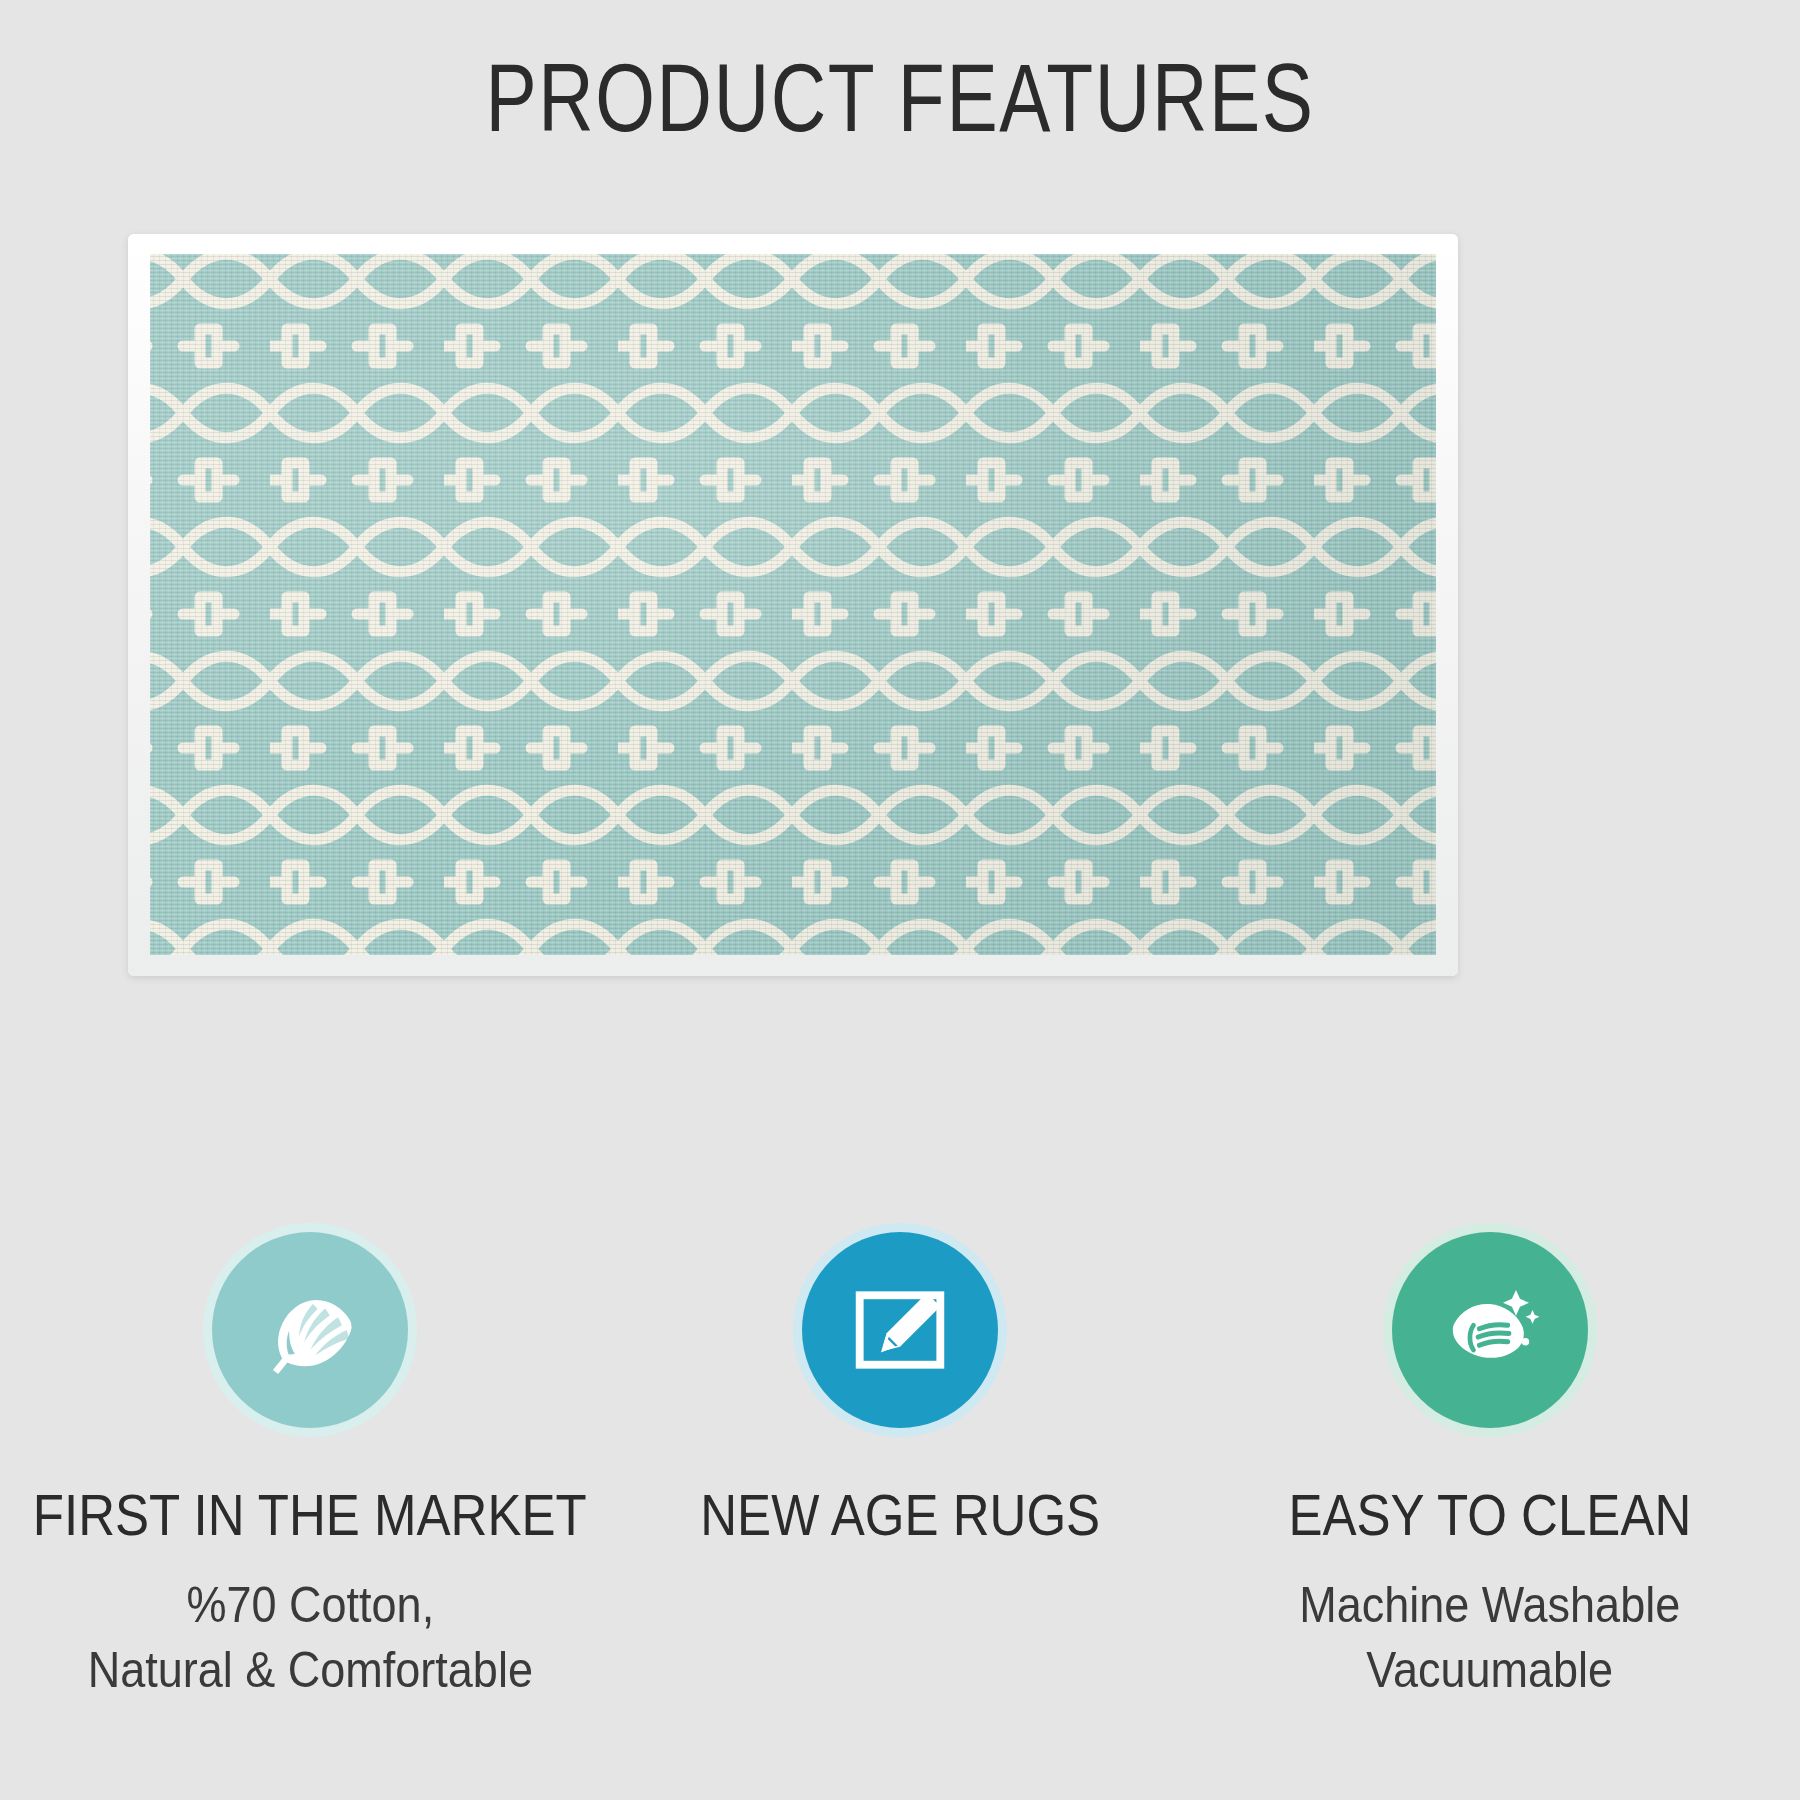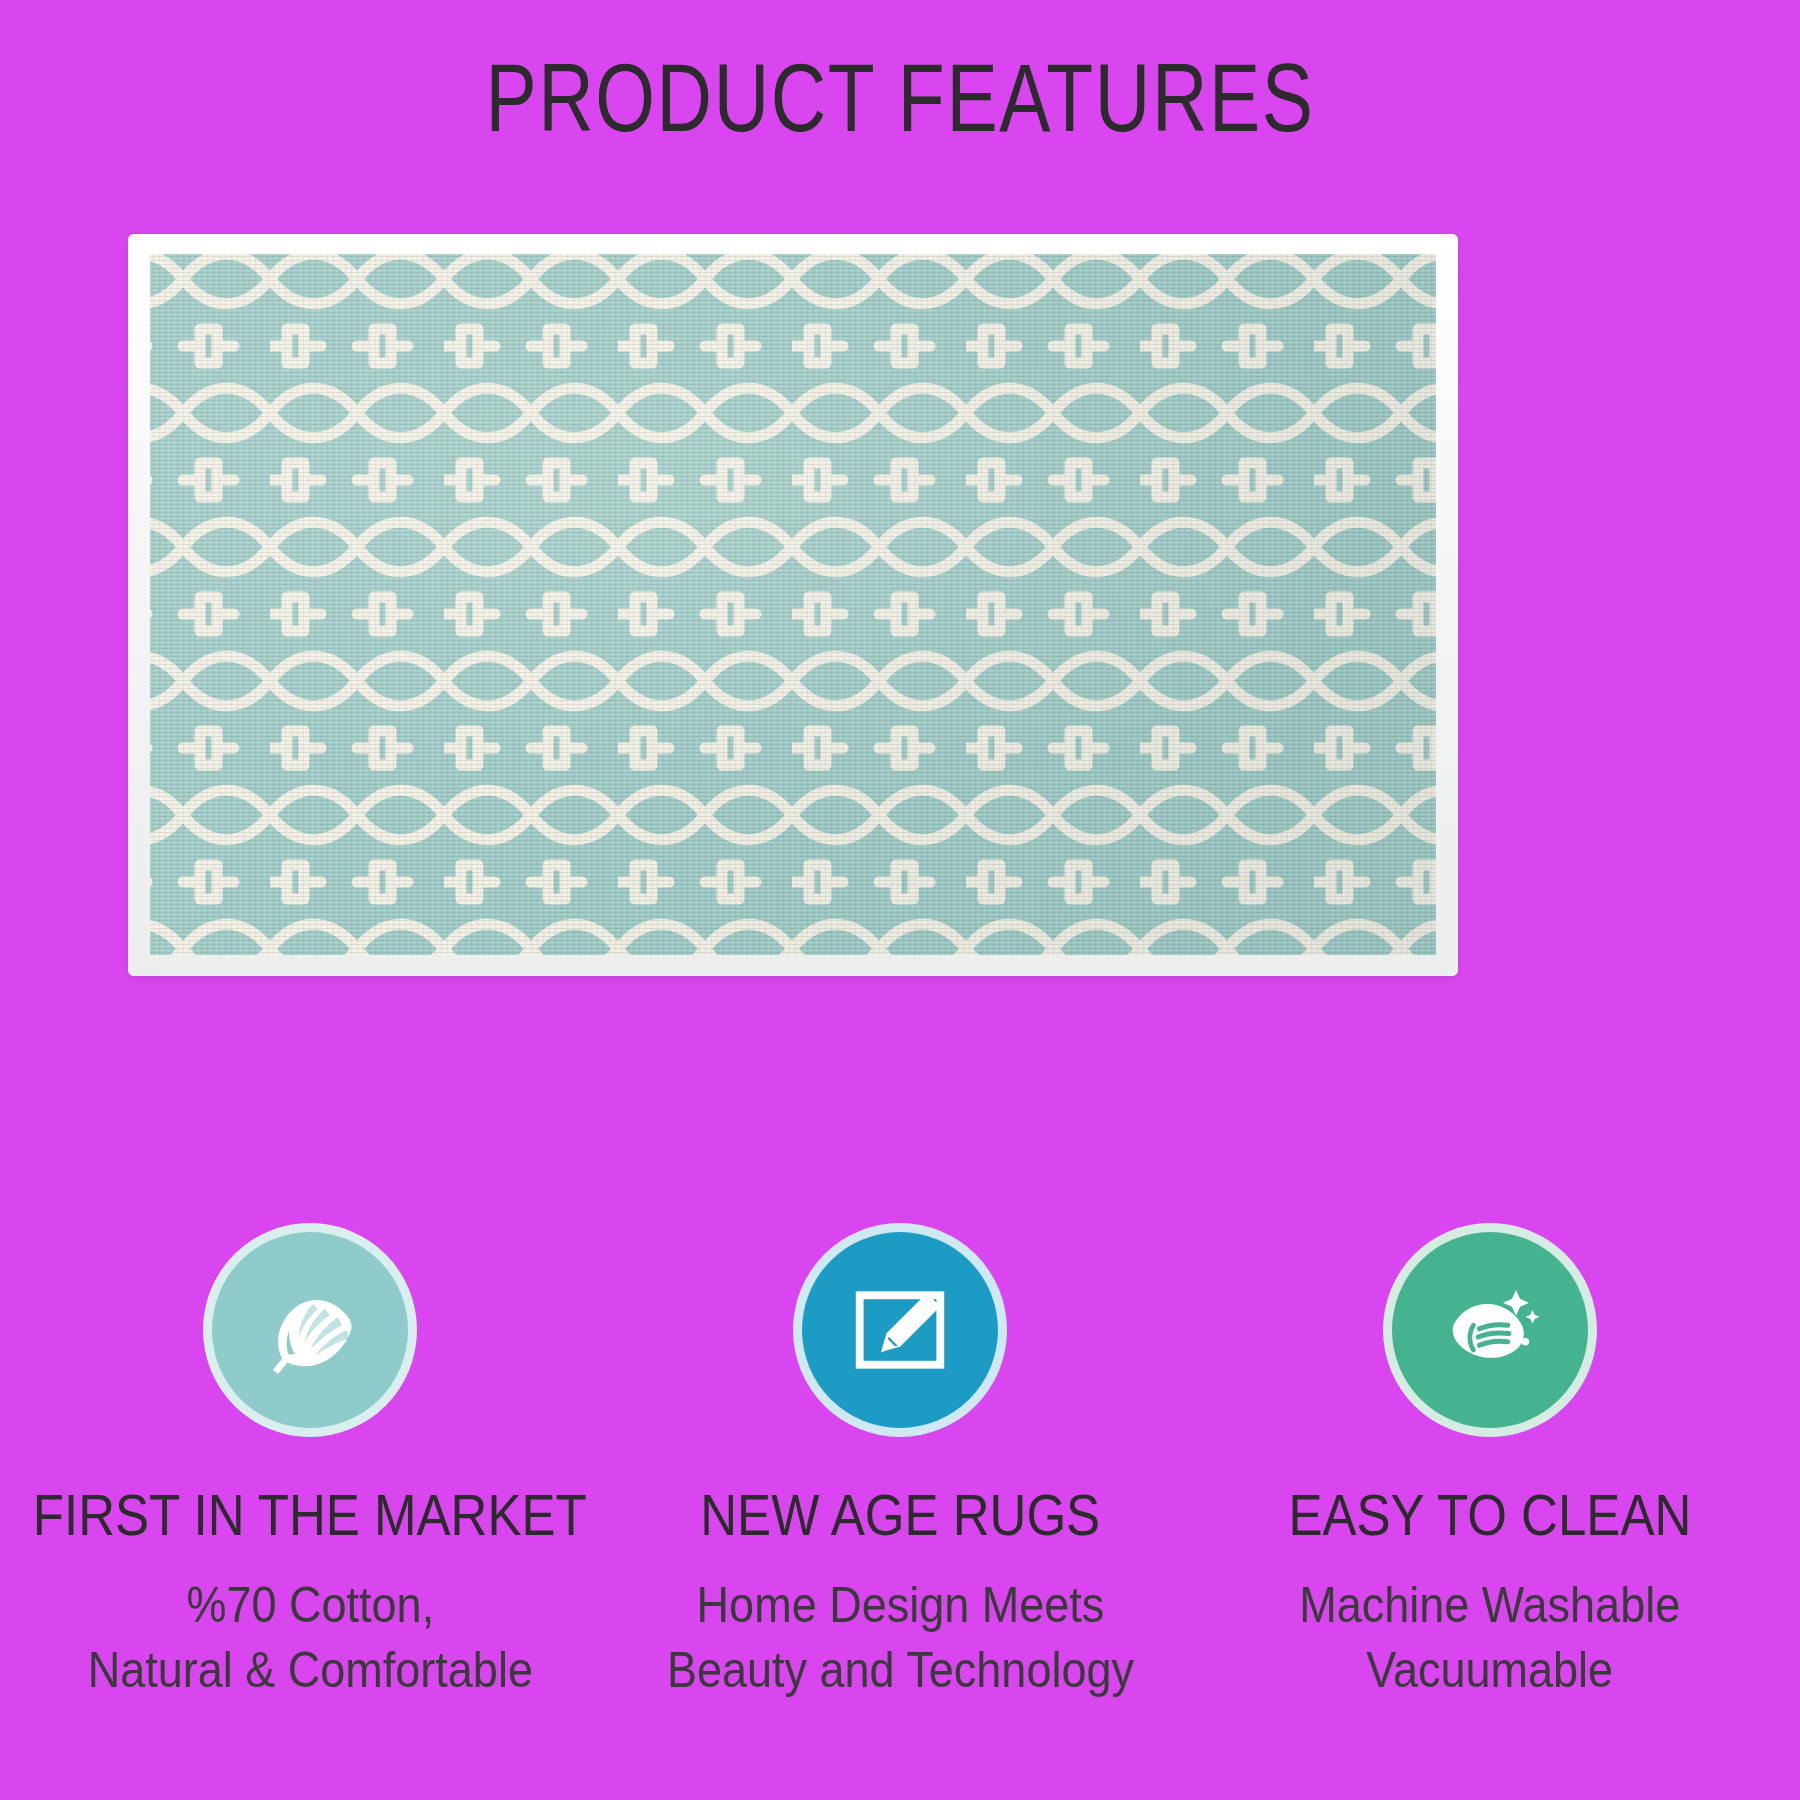--- a/index.html
+++ b/index.html
@@ -10,21 +10,21 @@
     height: 1800px;
     background: #ffffff;
     font-family: "Liberation Sans", sans-serif;
     overflow: hidden;
   }
 
   .page {
     position: relative;
     width: 1800px;
     height: 1800px;
-    background: #d946ef;
+    background: #e5e5e5;
   }
 
   
   .page-title {
     position: absolute;
     top: 48px;
     left: 0;
     width: 1800px;
     text-align: center;
     font-family: "Liberation Sans", sans-serif;
@@ -268,24 +268,20 @@
           </g>
           <g fill="#1c9bc4">
             <path d="M40 56 L48 64 L36 67 Z"></path>
           </g>
           <g fill="#ffffff">
             <path d="M33 70 L37 56 L46 65 Z"></path>
           </g>
         </svg>
       </div>
       <div class="feature-title">NEW AGE RUGS</div>
-      <div class="feature-desc">
-        <div>Home Design Meets</div>
-        <div>Beauty and Technology</div>
-      </div>
     </div>
 
     <div class="feature">
       <div class="icon-badge">
         <div class="halo" style="background:#d4ece1;"></div>
         <div class="disc" style="background:#45b391;"></div>
         <svg width="118" height="118" viewBox="0 0 100 100">
           <g fill="#ffffff">
 
             <path d="M20 44 C26 33 38 27 50 28 C62 29 72 36 77 46

